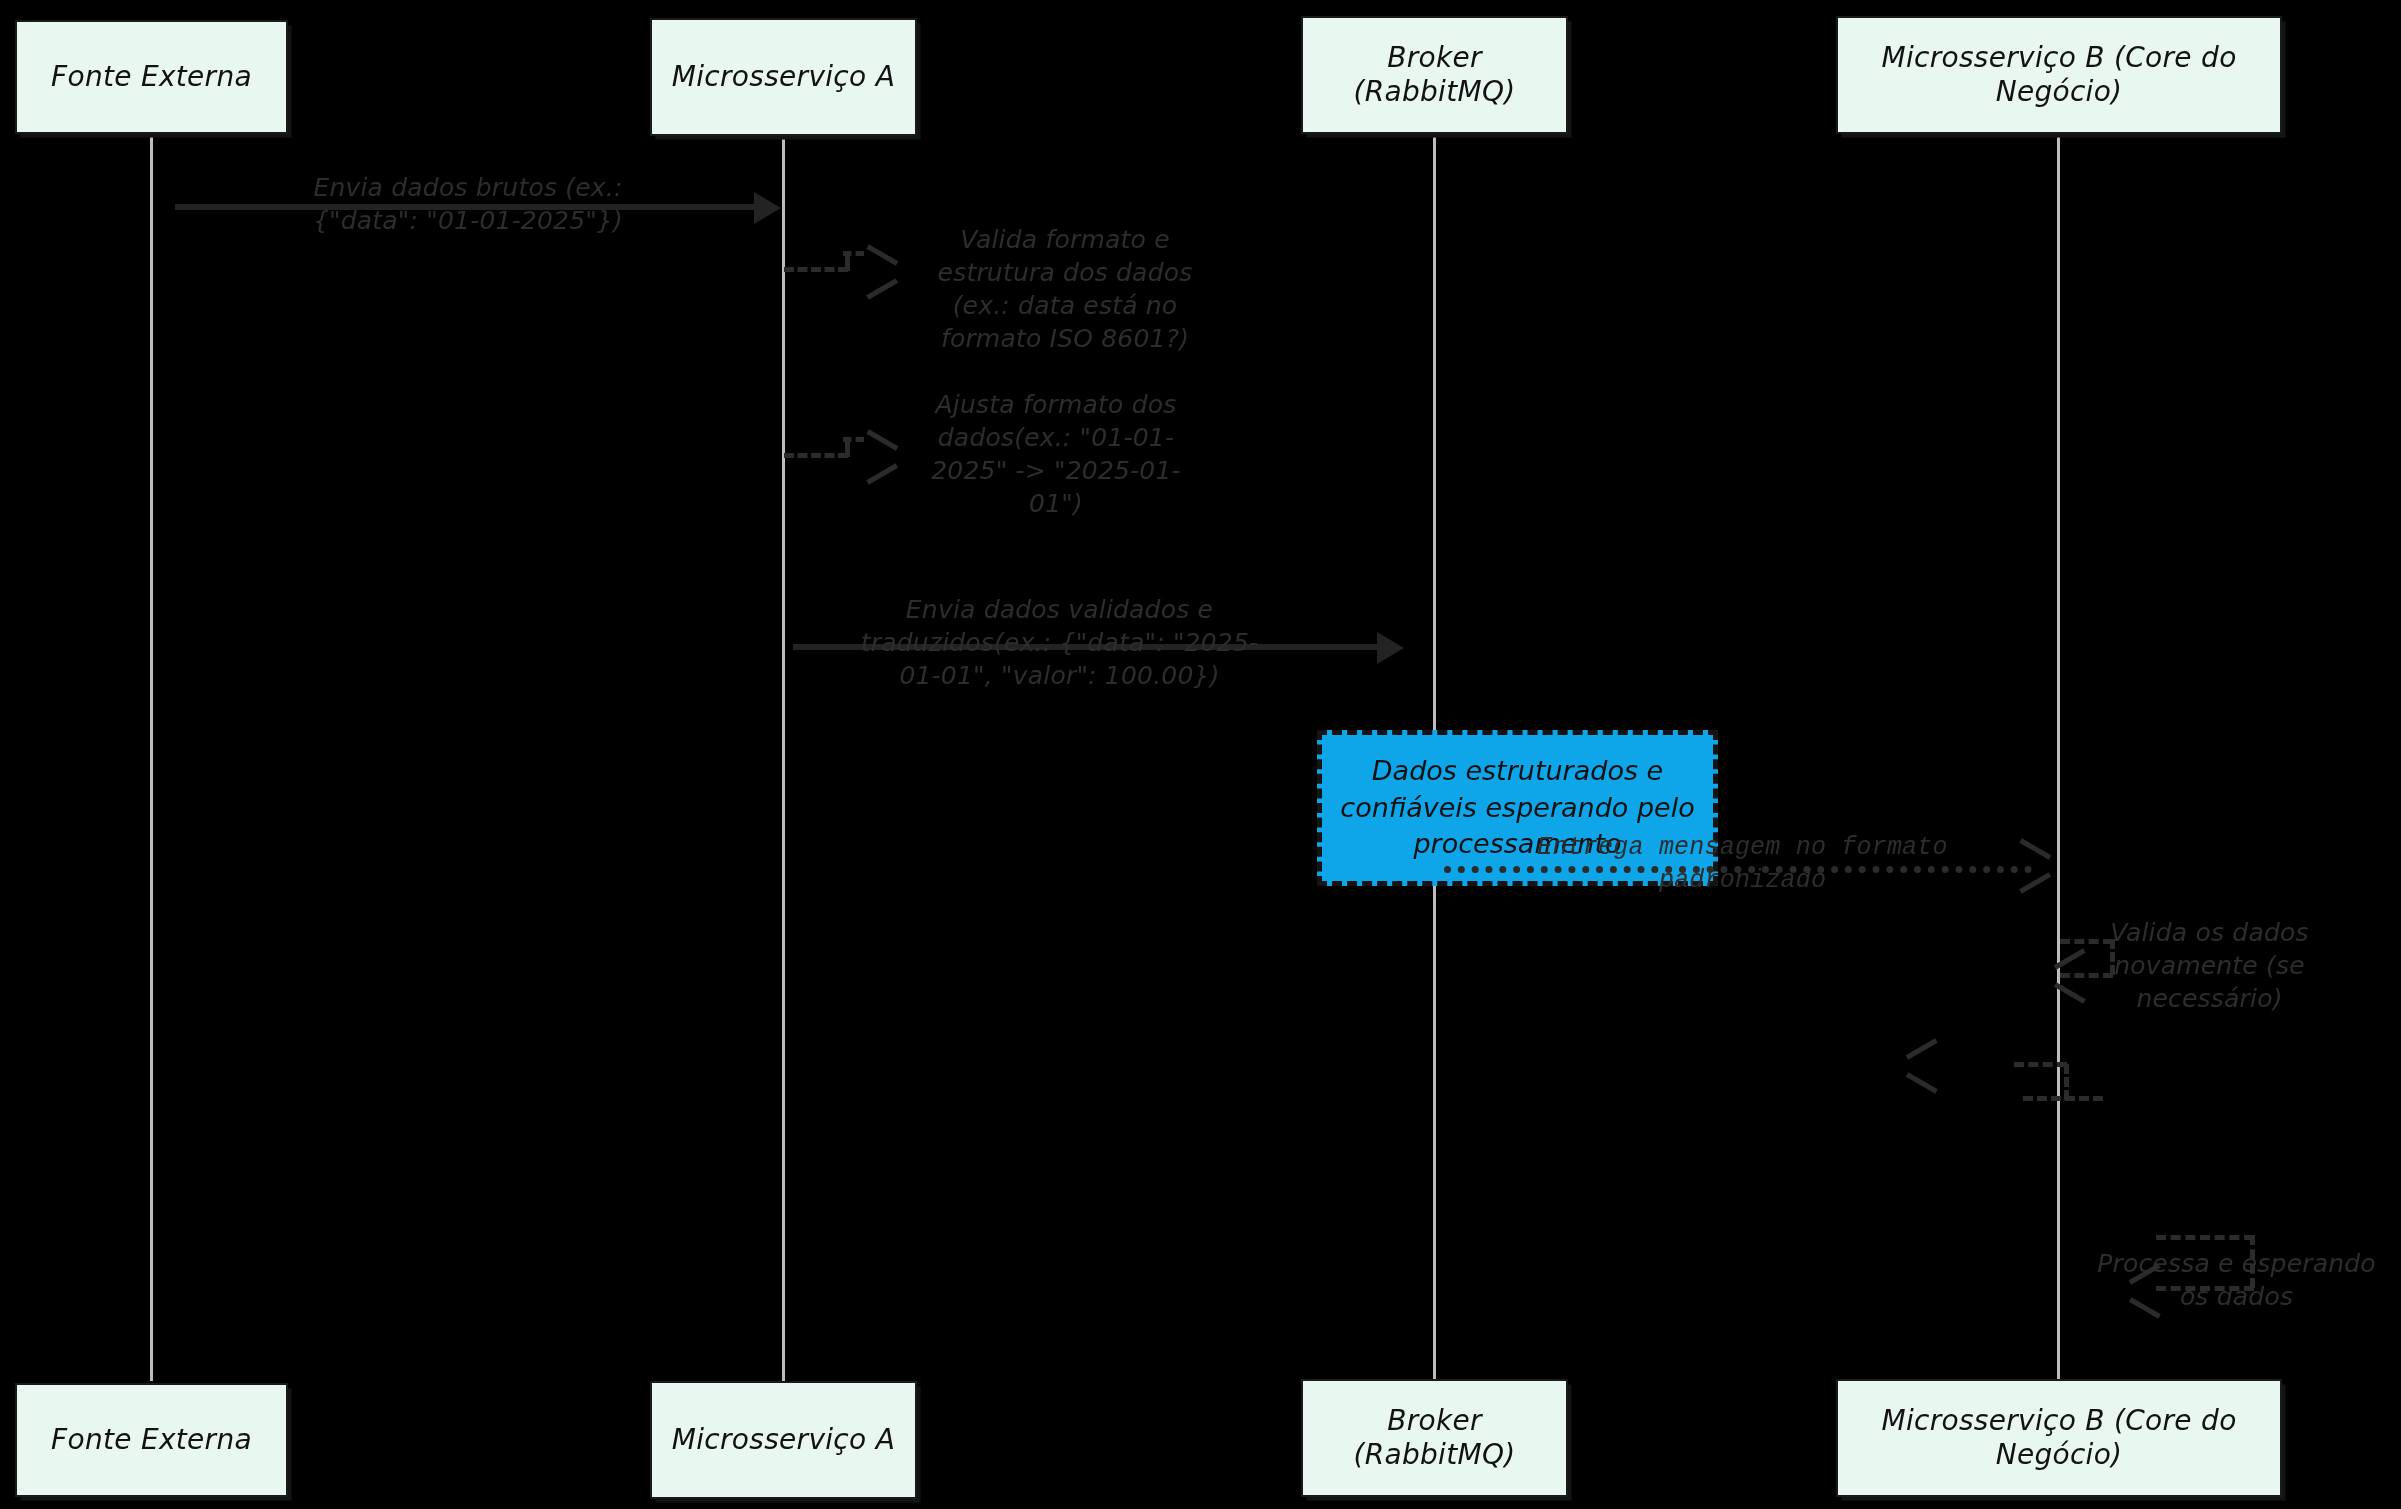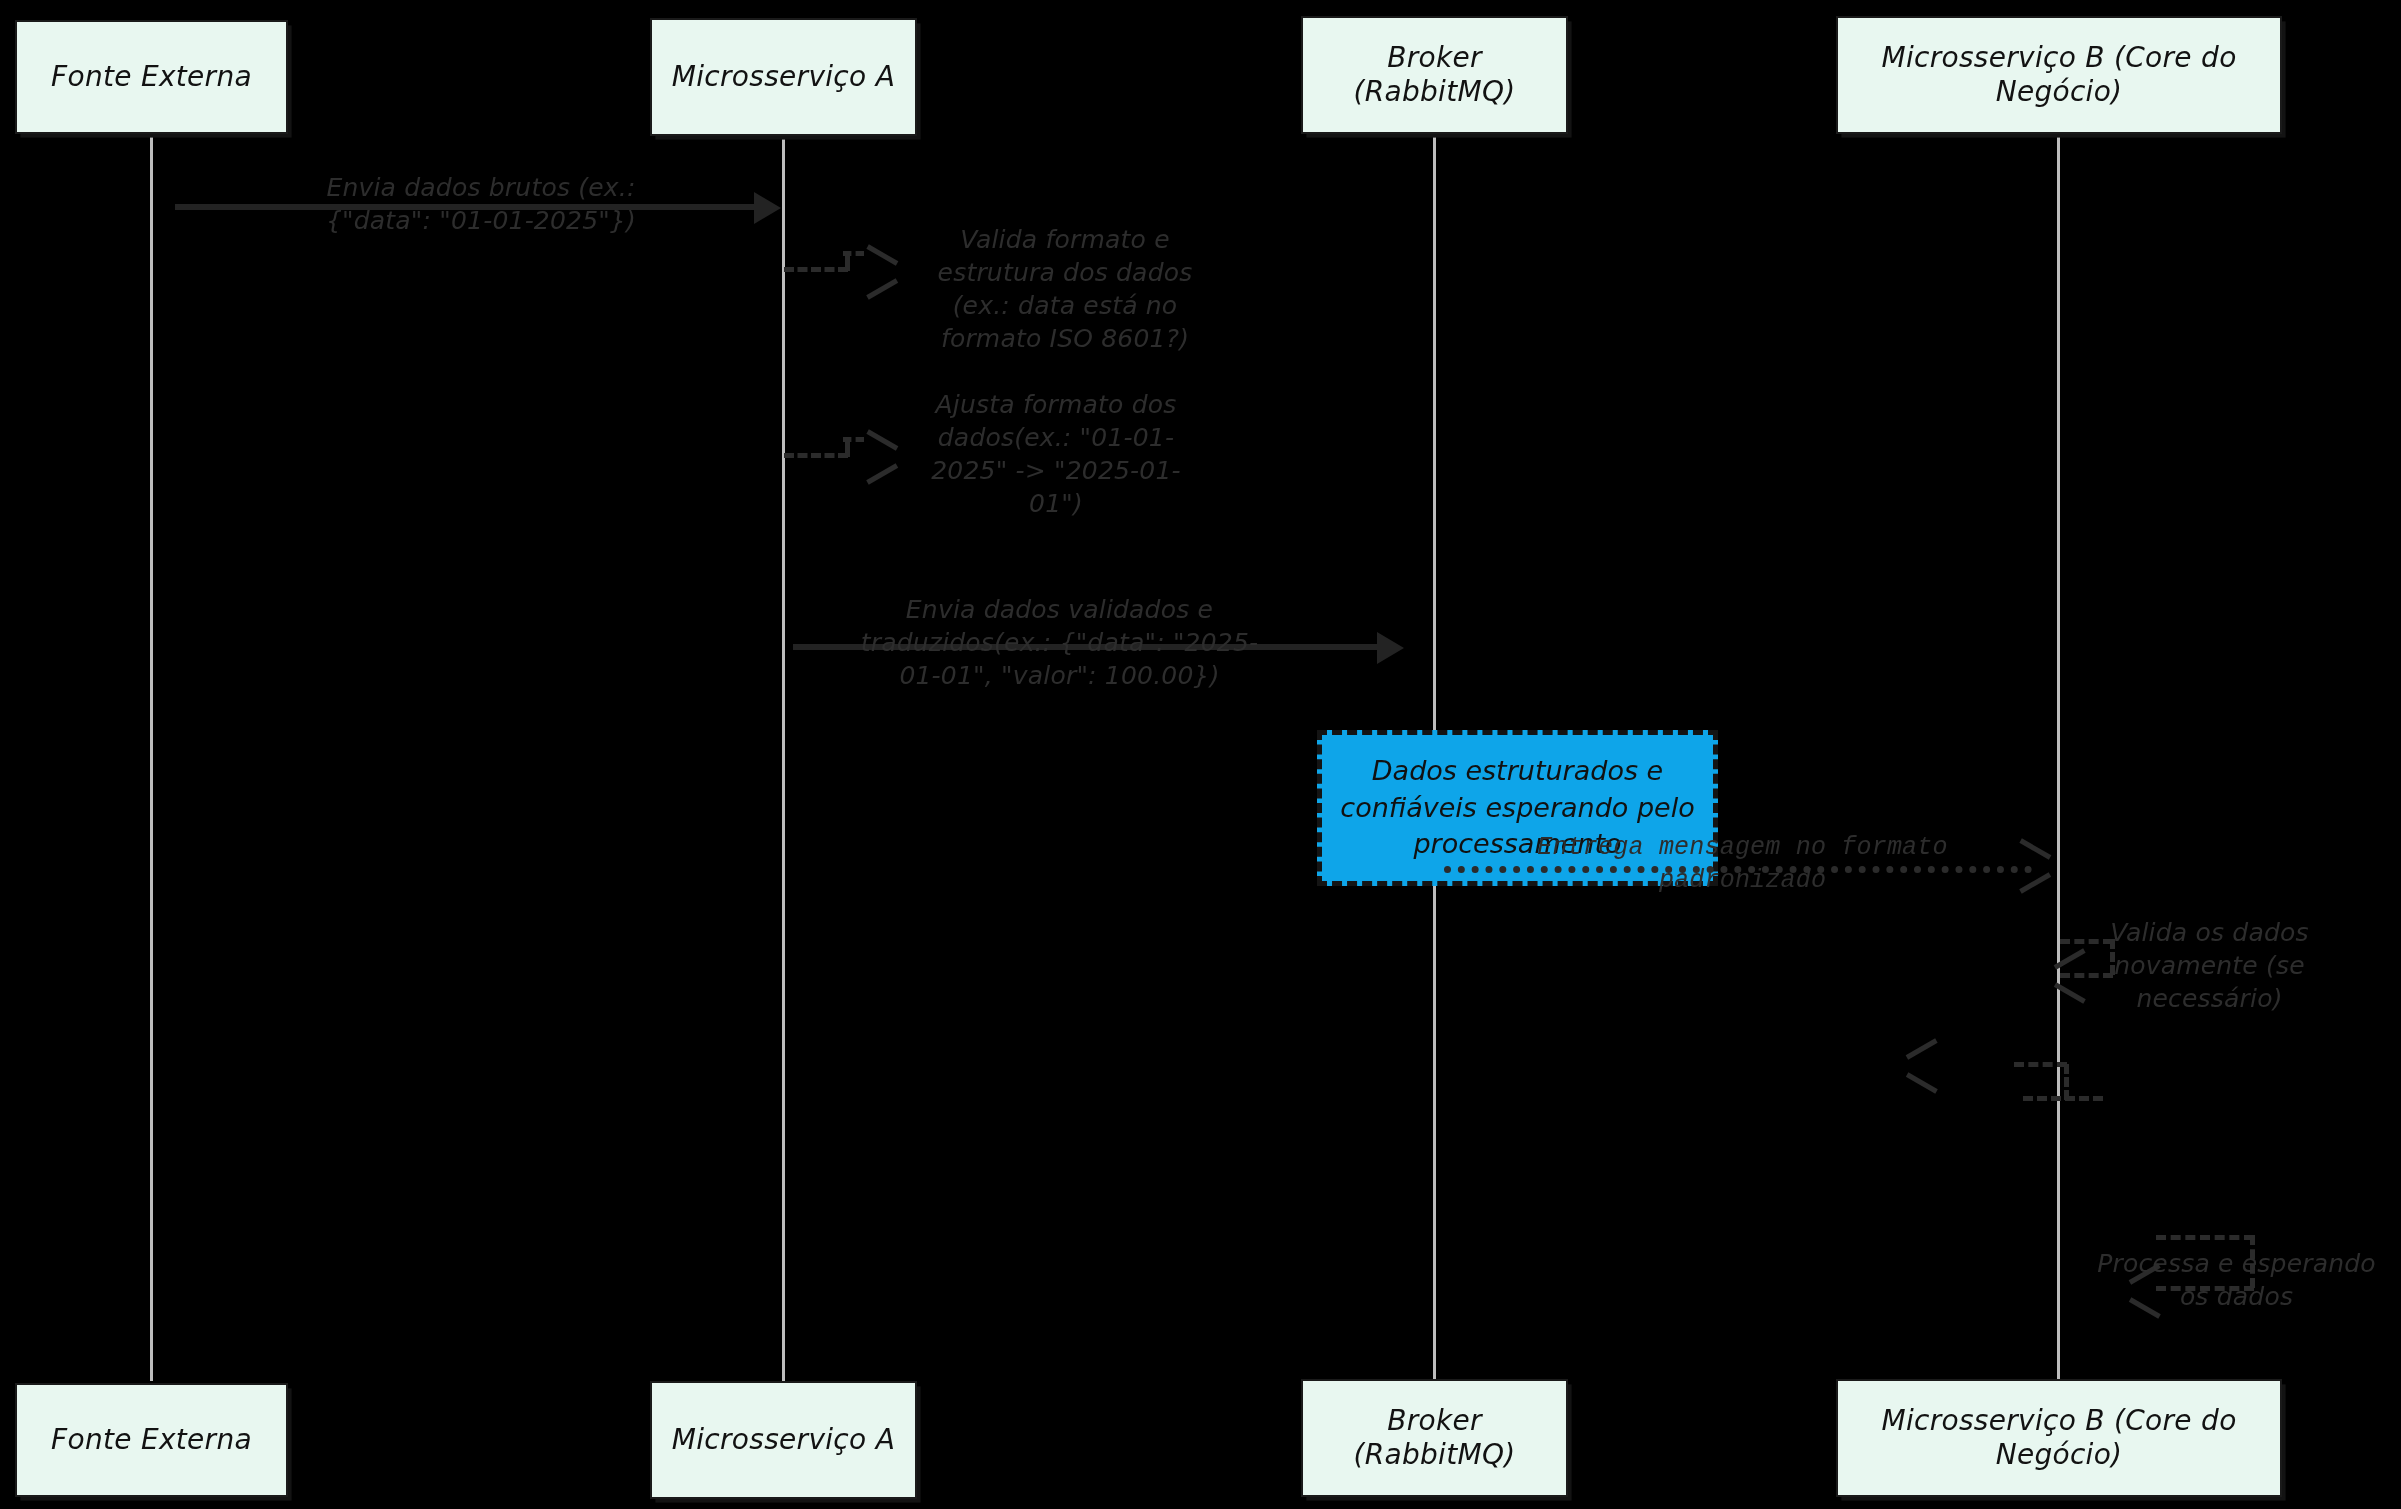--- a/index.html
+++ b/index.html
@@ -160,21 +160,21 @@
 (RabbitMQ)</div>
   </div>
 
   <div class="actor-box" style="left:1836px;top:1379px;width:446px;height:118px;">
     <div class="actor-label">Microsserviço B (Core do
 Negócio)</div>
   </div>
 
   <div class="msg-line" style="left:175px;top:204px;width:588px;"></div>
   <div class="msg-head" style="left:754px;top:192px;"></div>
-  <div class="msg-text" style="left:307px;top:171px;width:348px;">Envia dados brutos (ex.:
+  <div class="msg-text" style="left:294px;top:171px;width:348px;">Envia dados brutos (ex.:
 {"data": "01-01-2025"})</div>
 
   <div class="loop" style="left:784px;top:267px;width:98px;height:27px;">
     <div class="seg" style="left:0;top:0;width:64px;"></div>
     <div class="segv" style="left:61px;top:-14.3px;height:18px;"></div>
     <div class="seg" style="left:59px;top:-16px;width:21.4px;"></div>
   </div>
   <div class="msg-head hollow" style="left:863px;top:257px;"></div>
   <div class="msg-text" style="left:909px;top:203px;width:312px;margin-top:20px;">Valida formato e
 estrutura dos dados

